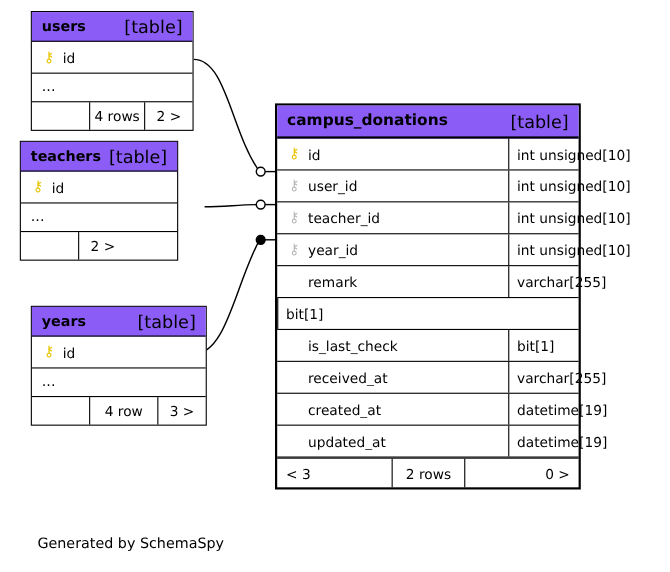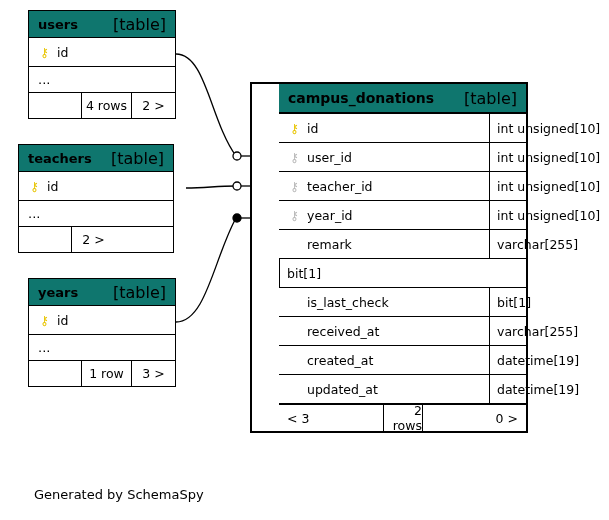--- a/index.html
+++ b/index.html
@@ -29,21 +29,21 @@
     pointer-events: none;
   }
   
   .tbl {
     position: absolute;
     background: #ffffff;
     border: 1px solid #000000;
     box-sizing: border-box;
   }
   .tbl .hdr {
-    background: #0f766e;
+    background: #8b5cf6;
     border-bottom: 1px solid #000000;
     height: 27px;
     display: flex;
     align-items: center;
     justify-content: space-between;
     padding: 0 9px;
     box-sizing: border-box;
   }
   .tbl .hdr .name {
     font-weight: bold;
@@ -112,23 +112,23 @@
     box-sizing: border-box;
     height: 100%;
     text-align: right;
   }
   .footer .cell.left  { justify-content: flex-start; padding-left: 8px; }
   .footer .cell.right { justify-content: flex-end;  padding-right: 8px; }
   .footer .div { border-left: 1px solid #000000; }
 
   
   #users     { left: 28px;  top: 10px;  width: 148px; }
-  #teachers  { left: 18px;  top: 144px; width: 156px; }
-  #years     { left: 28px;  top: 278px; width: 148px; }
-  #main      { left: 250px; top: 82px;  width: 278px; border-width: 2px; padding-left: 27px; }
+  #teachers  { left: 18px;  top: 128px; width: 144px; }
+  #years     { left: 28px;  top: 278px; width: 160px; }
+  #main      { left: 250px; top: 94px;  width: 278px; border-width: 2px; }
 
   #main .hdr { height: 30px; border-bottom: 2px solid #000000; }
   #main .hdr .name { font-size: 14px; }
   #main .row .colname { width: 210px; flex: 0 0 210px; }
   #main .row .coltype { flex: 1 1 auto; }
   #main .footer { border-top: 1px solid #000000; height: 27px; }
 
   .caption {
     position: absolute;
     left: 34px;
@@ -200,21 +200,21 @@
     </div>
     <div class="row">
       <span class="colname">
         <span class="keyicon pk">⚷</span>
         <span>id</span>
       </span>
     </div>
     <div class="ellipsis">...</div>
     <div class="footer">
       <div class="cell left" style="width:52px"></div>
-      <div class="cell div" style="flex:1">1 row</div>
+      <div class="cell div" style="flex:1">4 row</div>
       <div class="cell div" style="width:44px">3 &gt;</div>
     </div>
   </div>
 
   <div class="tbl" id="main">
     <div class="hdr">
       <span class="name">campus_donations</span>
       <span class="tag">[table]</span>
     </div>
 

